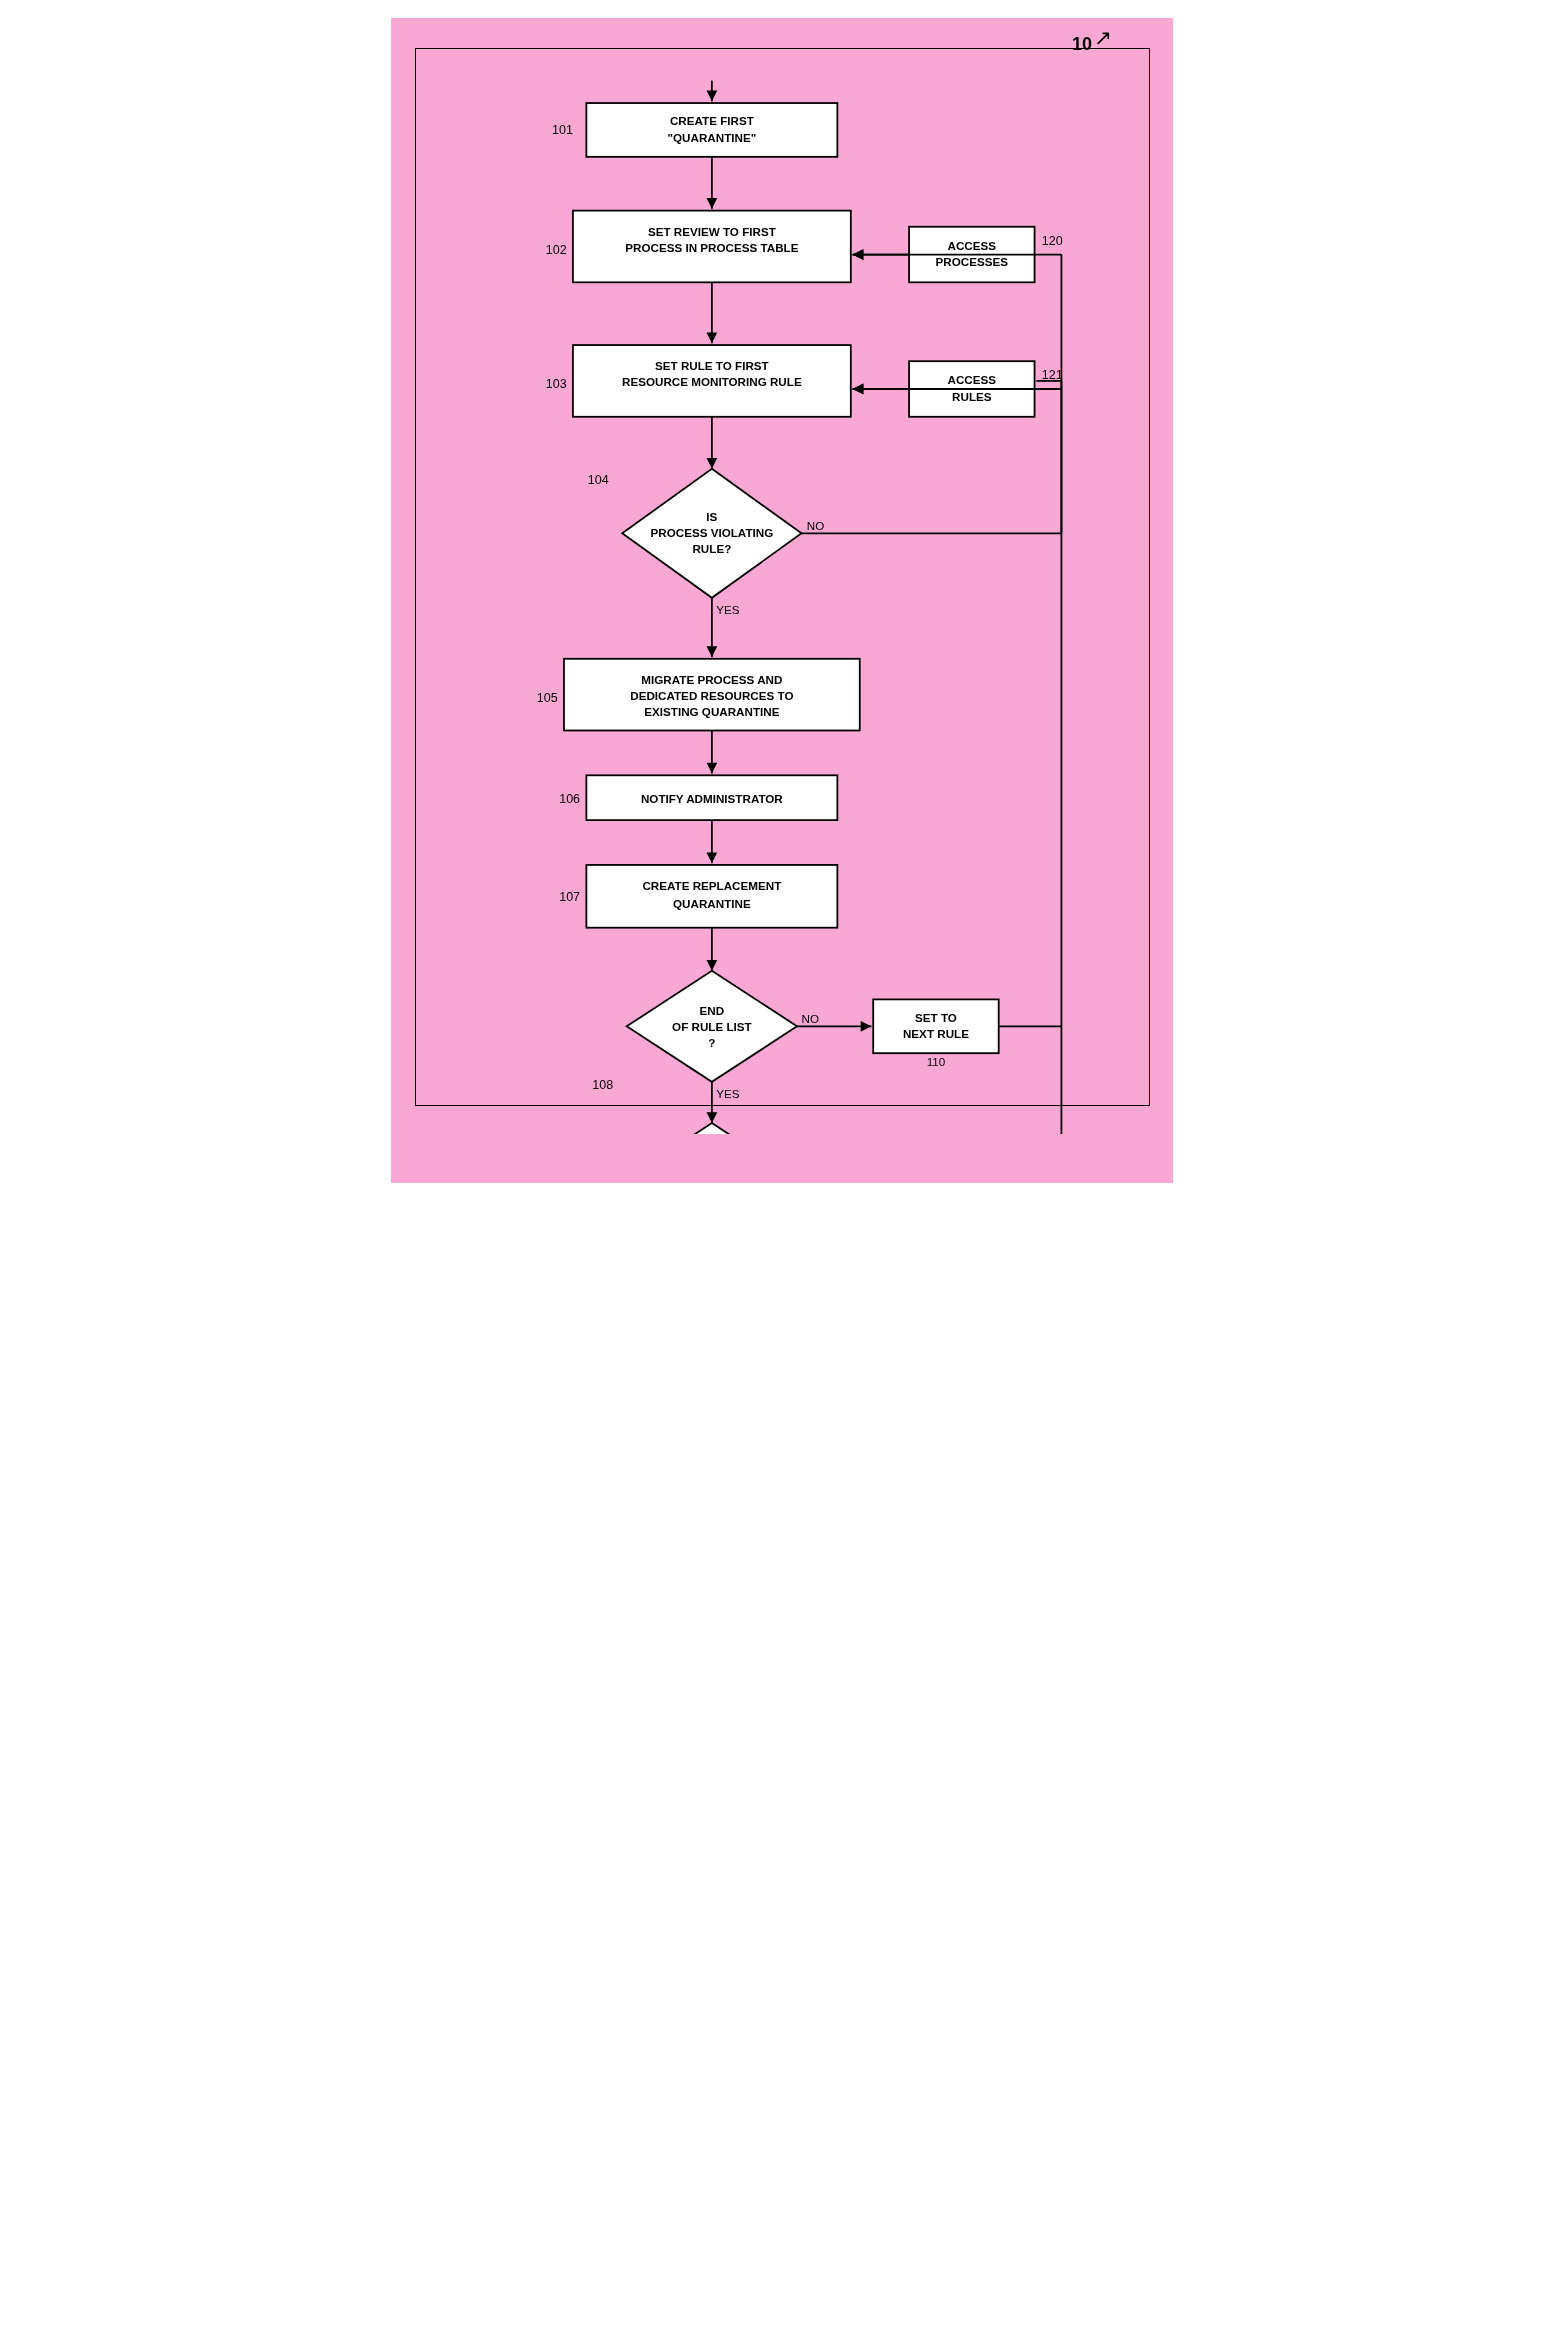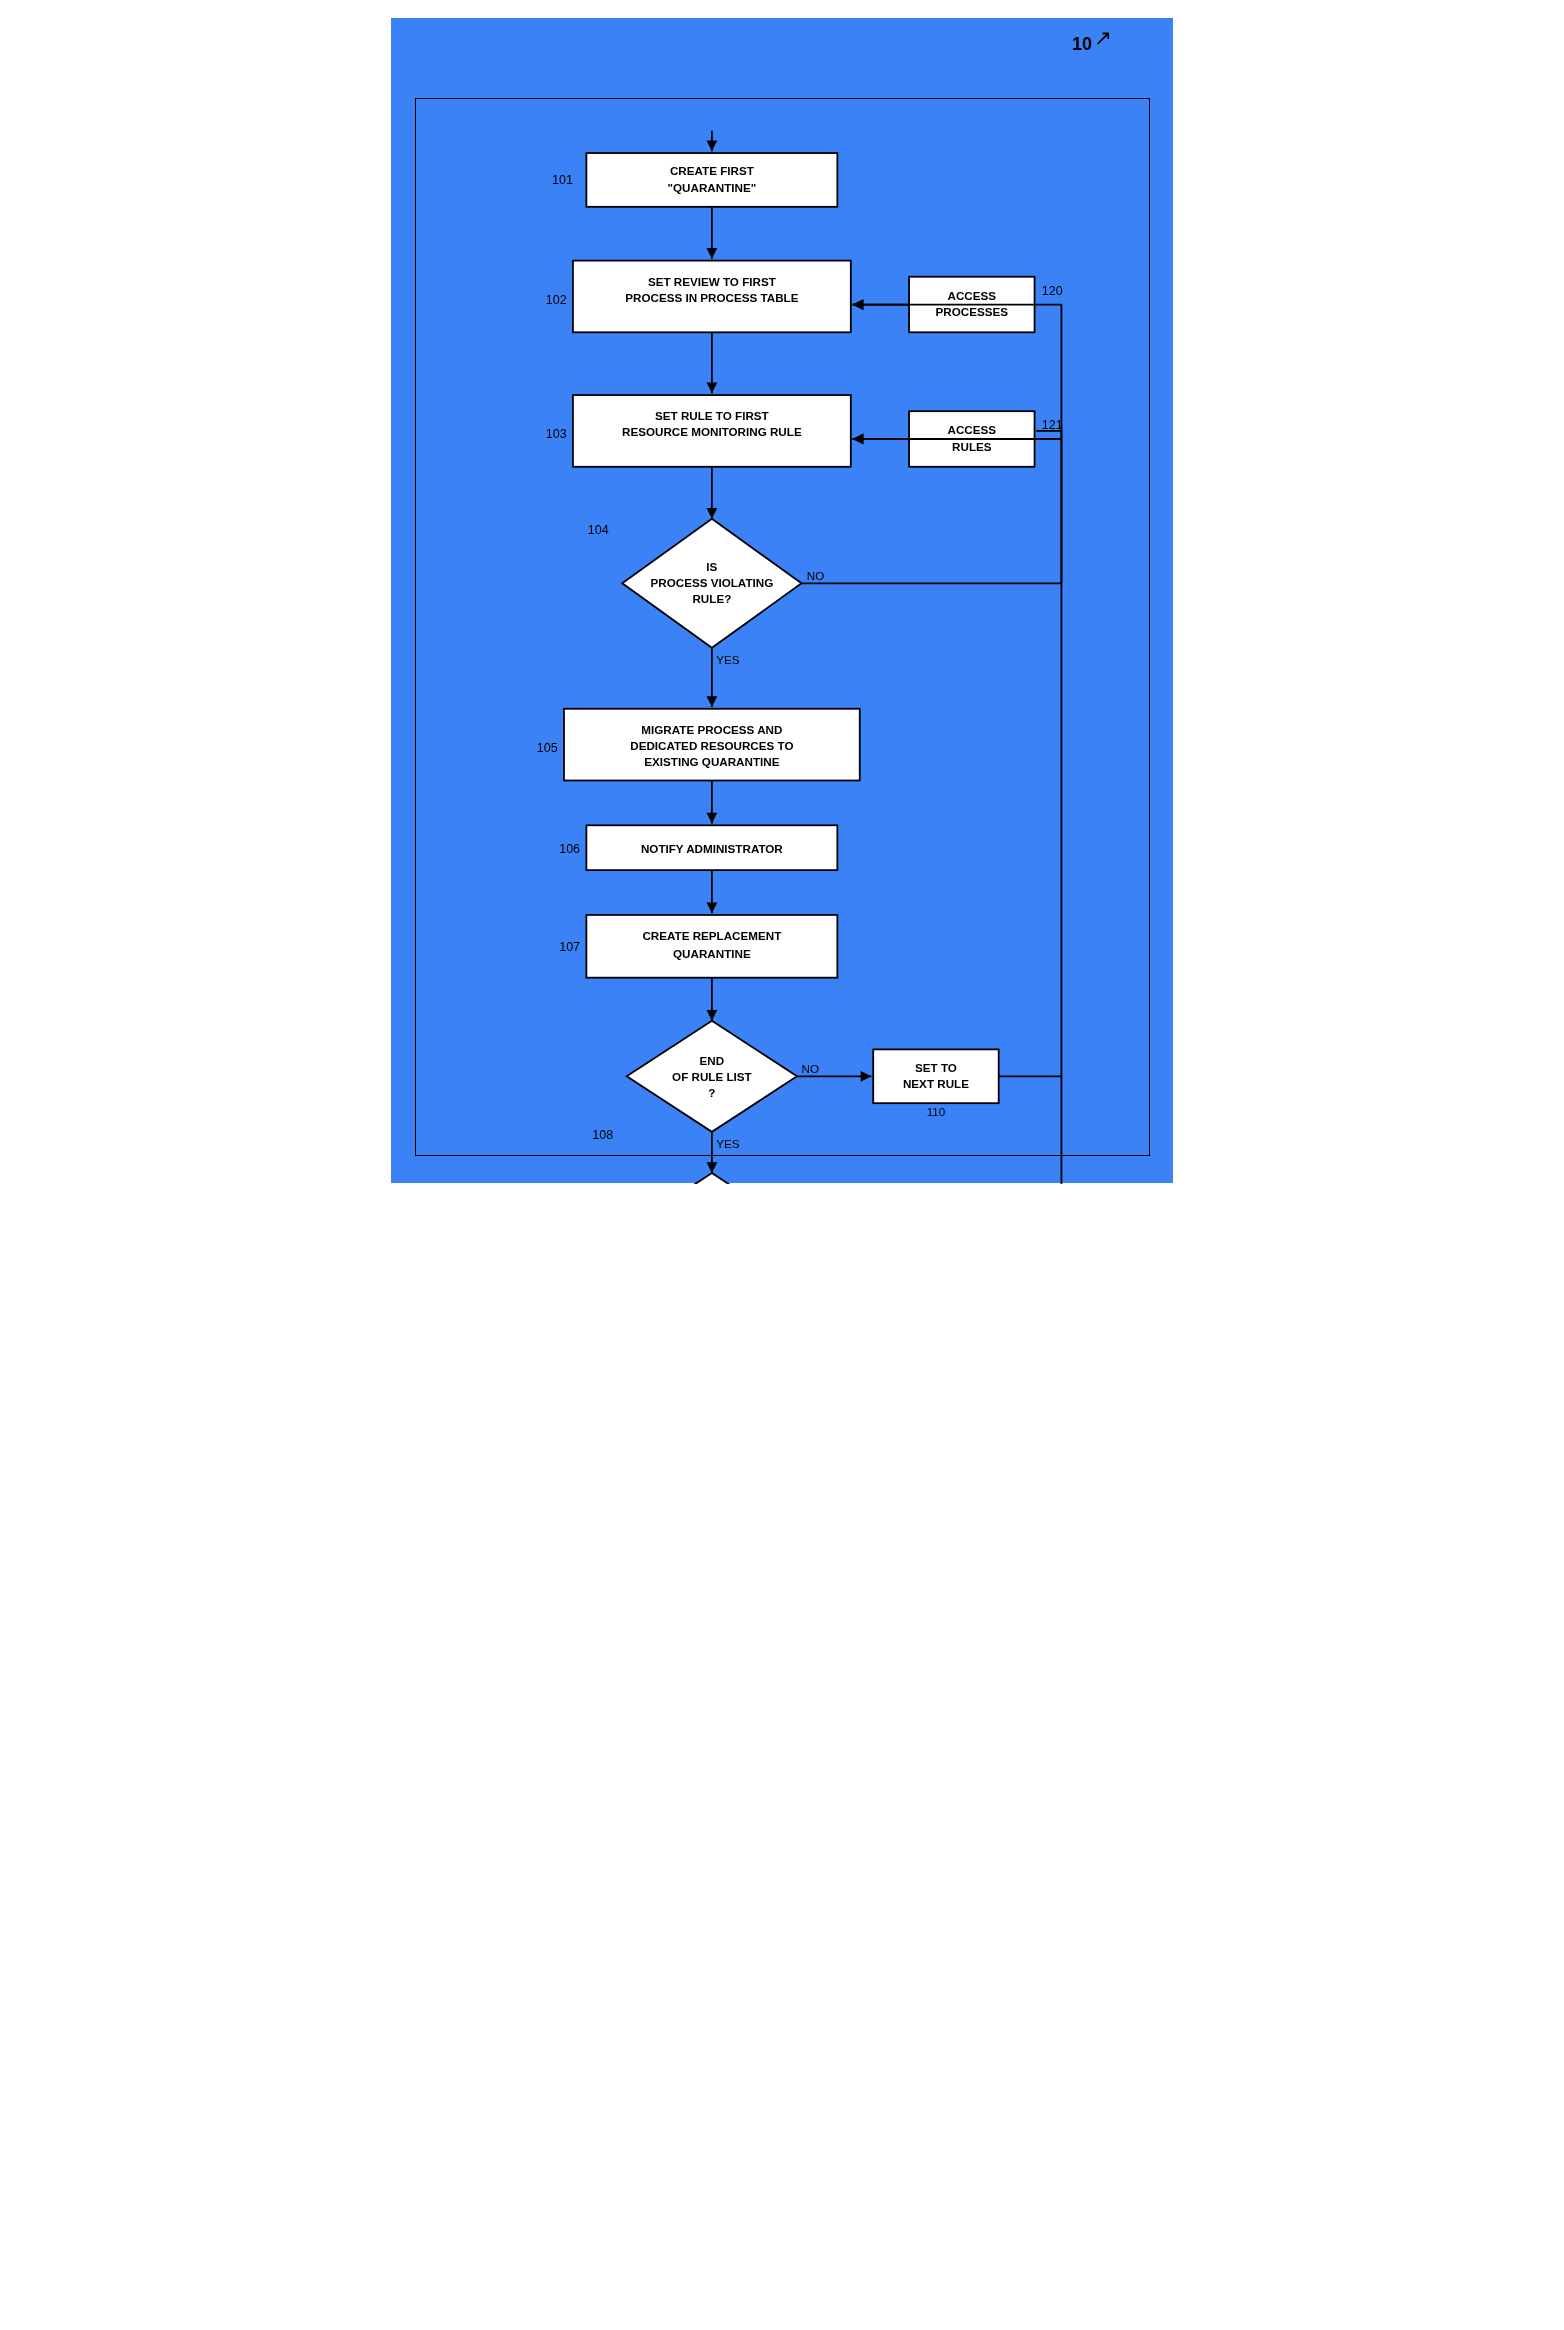--- a/index.html
+++ b/index.html
@@ -8,27 +8,27 @@
       font-family: Arial, sans-serif;
       display: flex;
       justify-content: center;
       align-items: flex-start;
       min-height: 100vh;
       padding: 18px;
     }
     .page {
       width: 782px;
       min-height: 1165px;
-      background: #3b82f6;
+      background: #f9a8d4;
       position: relative;
     }
     .diagram-container {
       position: relative;
       width: 735px;
-      margin: 80px auto 18px auto;
+      margin: 30px auto 18px auto;
       border: 1.8px solid #000;
       padding: 27px 18px 36px 18px;
       min-height: 1058px;
     }
 
     
     .main-flow {
       position: relative;
       width: 100%;
       min-height: 987px;

